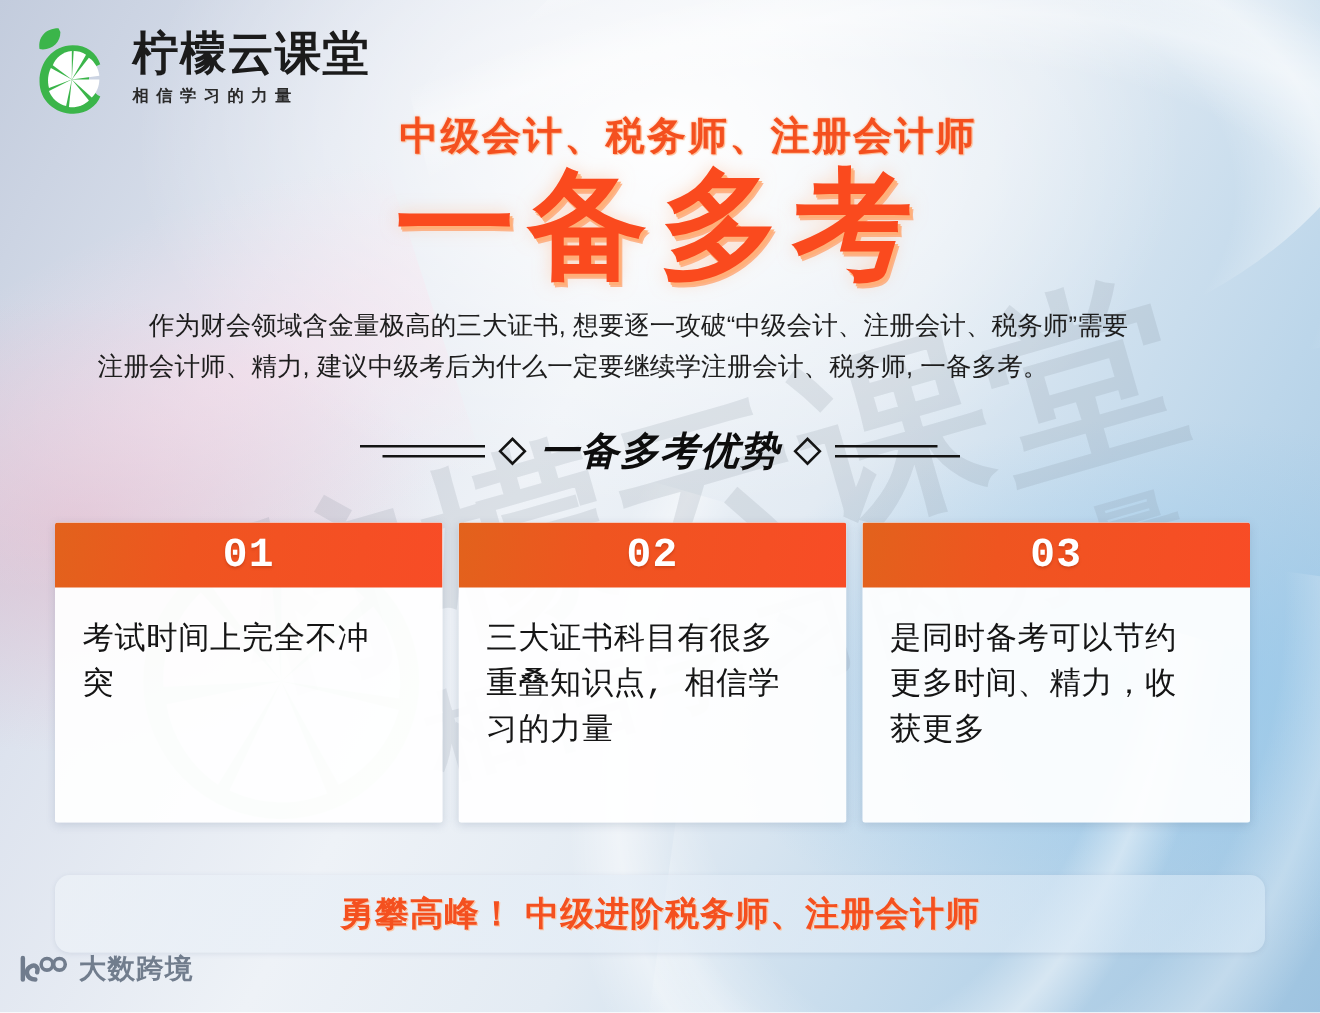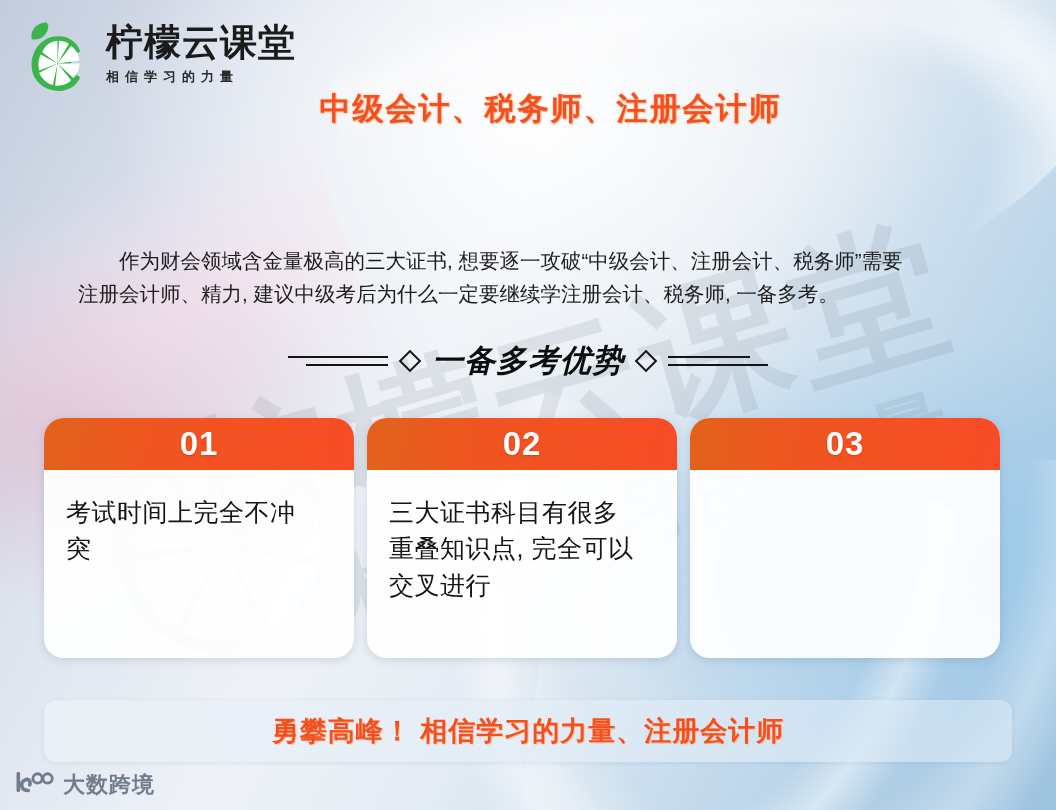--- a/index.html
+++ b/index.html
@@ -92,24 +92,24 @@
   .sec-line span:first-child{width:100px;}
   .sec-line span:last-child{width:82px;margin-top:6px;margin-left:18px;}
   .sec-line.right span:first-child{width:82px;margin-left:0;}
   .sec-line.right span:last-child{width:100px;margin-left:0;}
   .diamond{width:12px;height:12px;border:2px solid #141414;transform:rotate(45deg);}
   .sec-title{font-size:31px;font-weight:bold;color:#0d0d0d;letter-spacing:1px;font-style:italic;}
 
   
   .cards{position:absolute;left:44px;top:418px;display:flex;gap:13px;}
   .card{
-    width:310px;height:240px;border-radius:20px;overflow:hidden;
+    width:310px;height:240px;border-radius:2px;overflow:hidden;
     background:rgba(255,255,255,.93);
     box-shadow:0 2px 8px rgba(90,110,140,.22);
-    display:flex;flex-direction:column;
+    display:flex;flex-direction:column;font-family:Liberation Mono, monospace;
   }
   .card-head{
     height:52px;flex:0 0 auto;
     background:linear-gradient(100deg,#e2621c 0%,#ef5520 35%,#f84c26 100%);
     display:flex;align-items:center;justify-content:center;
   }
   .card-num{font-size:33px;font-weight:bold;color:#fff;letter-spacing:1px;
     text-shadow:0 1px 2px rgba(150,40,10,.35);}
   .card-body{flex:1 1 auto;padding:24px 36px 0 22px;}
   .card-text{font-size:25px;line-height:1.45;color:#151515;letter-spacing:.5px;}
@@ -121,21 +121,21 @@
     background:linear-gradient(100deg,rgba(236,241,247,.80) 0%,rgba(226,236,246,.72) 55%,rgba(214,232,246,.62) 100%);
     box-shadow:0 1px 4px rgba(110,130,160,.16);
     display:flex;align-items:center;justify-content:center;
   }
   .footer-text{
     font-size:27px;font-weight:bold;color:#f4501f;letter-spacing:1px;
     text-shadow:1px 1px 0 rgba(255,190,150,.85);
   }
 
   
-  .brand{position:absolute;left:14px;bottom:10px;display:flex;align-items:flex-start;gap:9px;opacity:.85;}
+  .brand{position:absolute;left:14px;bottom:20px;display:flex;align-items:center;gap:9px;opacity:.85;}
   .brand-text{font-size:22px;font-weight:bold;color:#5d6a7c;letter-spacing:1px;}
 </style>
 </head>
 <body>
 
 <div id="poster">
 
   <div class="streak sw1"></div>
   <div class="streak sw2"></div>
   <div class="streak sw3"></div>
@@ -175,20 +175,21 @@
       </svg>
     </div>
     <div class="logo-text">
       <div class="logo-title">柠檬云课堂</div>
       <div class="logo-sub">相信学习的力量</div>
     </div>
   </div>
 
   <div class="hero">
     <div class="hero-sub">中级会计、税务师、注册会计师</div>
+    <div class="hero-title">一备多考</div>
   </div>
 
   <div class="para">
     <p class="indent">作为财会领域含金量极高的三大证书, 想要逐一攻破“中级会计、注册会计、税务师”需要</p>
     <p>注册会计师、精力, 建议中级考后为什么一定要继续学注册会计、税务师, 一备多考。</p>
   </div>
 
   <div class="sec">
     <div class="sec-line">
         <span></span>
@@ -210,32 +211,35 @@
       </div>
       <div class="card-body">
         <div class="card-text">考试时间上完全不冲突</div>
       </div>
     </div>
     <div class="card">
       <div class="card-head">
         <span class="card-num">02</span>
       </div>
       <div class="card-body">
-        <div class="card-text">三大证书科目有很多重叠知识点, 完全可以交叉进行</div>
+        <div class="card-text">三大证书科目有很多重叠知识点, 相信学习的力量</div>
       </div>
     </div>
     <div class="card">
       <div class="card-head">
         <span class="card-num">03</span>
       </div>
+      <div class="card-body">
+        <div class="card-text">是同时备考可以节约更多时间、精力，收获更多</div>
+      </div>
     </div>
   </div>
 
   <div class="footer-banner">
-    <div class="footer-text">勇攀高峰！ 相信学习的力量、注册会计师</div>
+    <div class="footer-text">勇攀高峰！ 中级进阶税务师、注册会计师</div>
   </div>
 
   <div class="brand">
     <svg width="40" height="24" viewBox="0 0 56 32">
       <path d="M6 4 L6 28" stroke="#5d6a7c" stroke-width="5" fill="none" stroke-linecap="round"></path>
       <path d="M20 28 C10 28 8 18 14 14 C19 10 24 14 22 20" stroke="#5d6a7c" stroke-width="5" fill="none" stroke-linecap="round"></path>
       <circle cx="33" cy="11" r="6.5" stroke="#5d6a7c" stroke-width="4" fill="none"></circle>
       <circle cx="47" cy="11" r="6.5" stroke="#5d6a7c" stroke-width="4" fill="none"></circle>
     </svg>
     <div class="brand-text">大数跨境</div>

